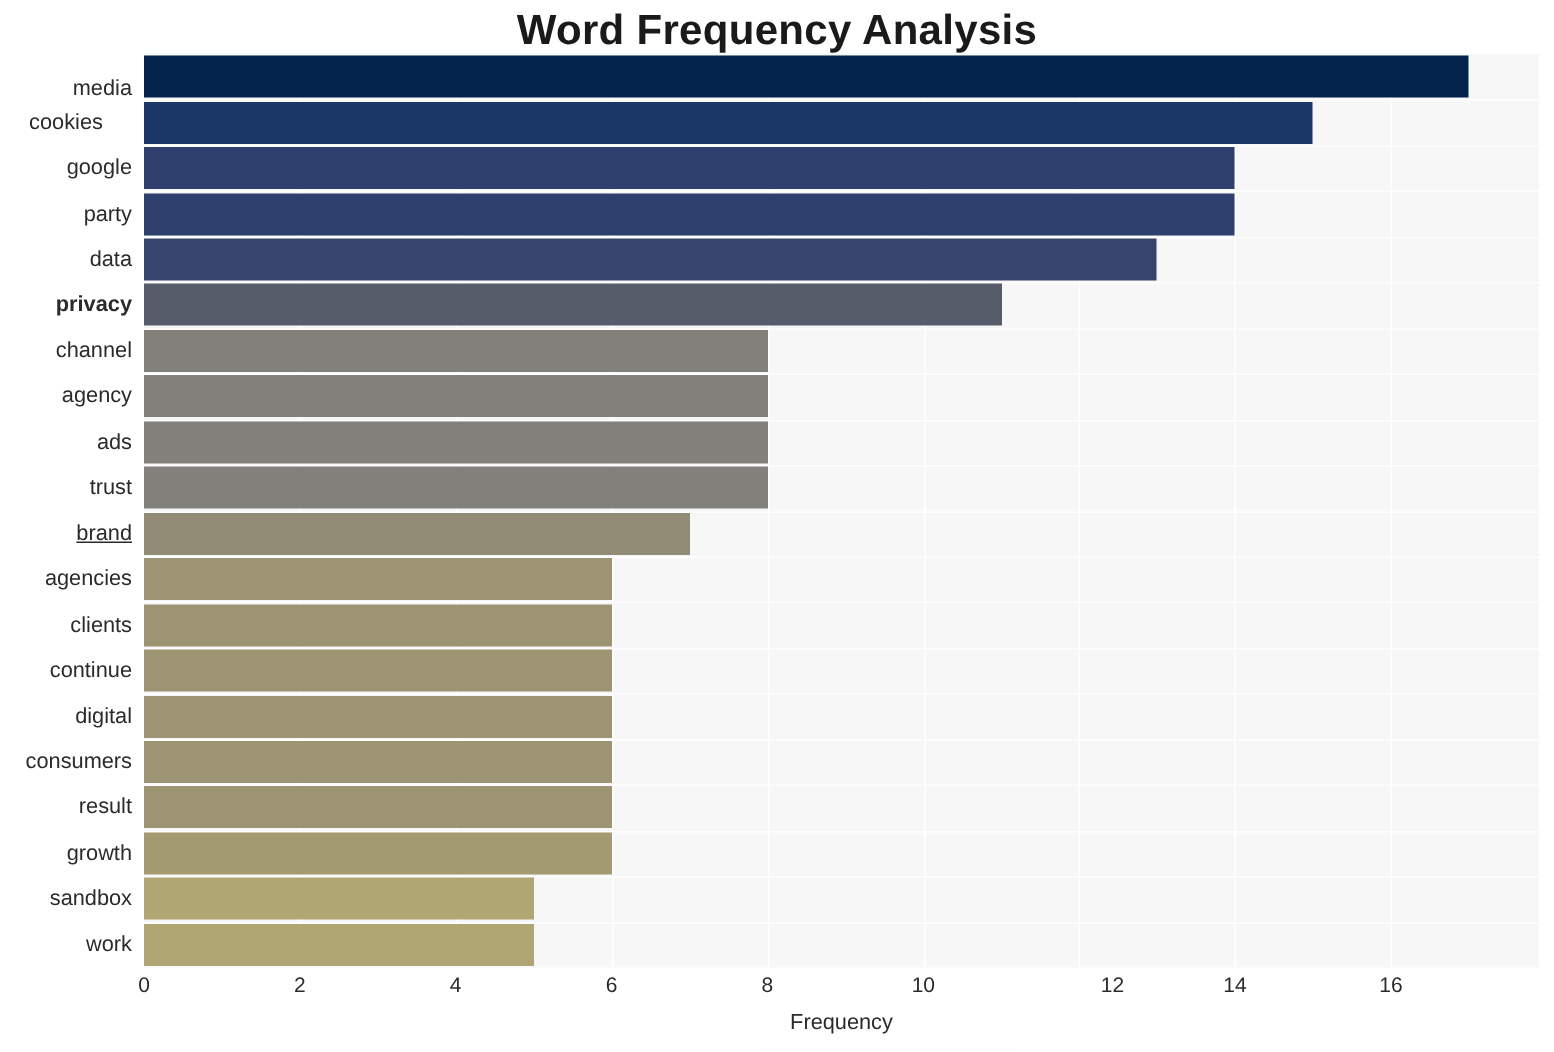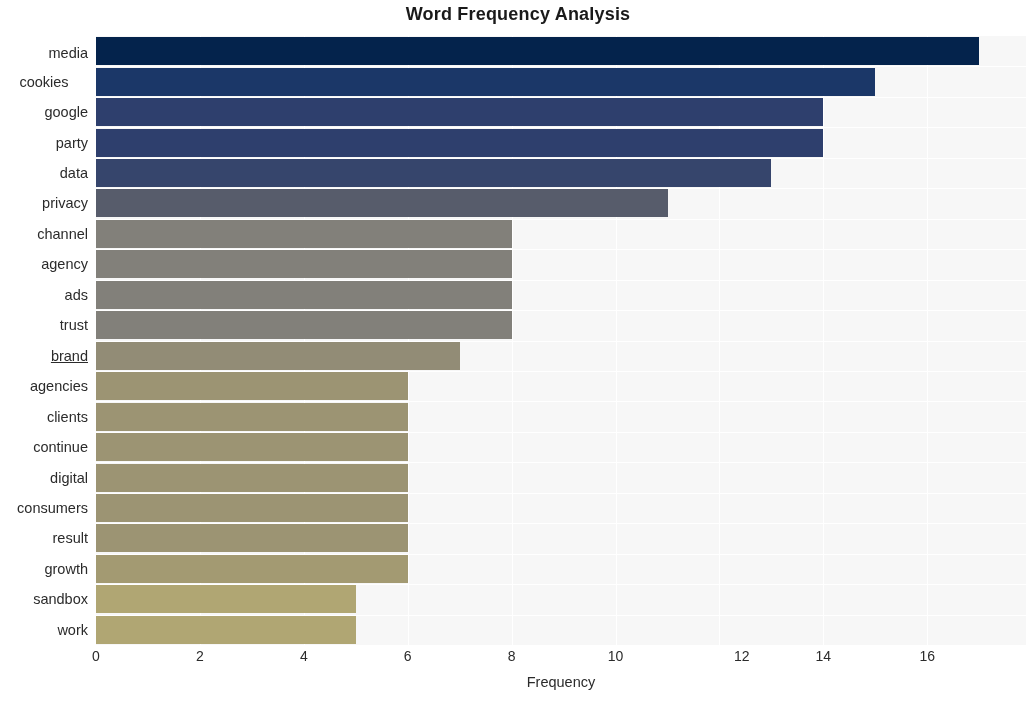--- a/index.html
+++ b/index.html
@@ -18,21 +18,21 @@
     width: 1036px;
     height: 701px;
     background: #ffffff;
   }
   #chart-title {
     position: absolute;
     left: 0;
     top: 4px;
     width: 1036px;
     text-align: center;
-    font-size: 18px;
+    font-size: 28px;
     font-weight: bold;
     color: #1a1a1a;
     letter-spacing: 0.2px;
   }
   
   #plot-area {
     position: absolute;
     left: 96px;
     top: 36px;
     width: 930px;
@@ -199,26 +199,26 @@
       </div>
       <div class="bar-row" style="top: 549.325px; width: 930px;">
         <div class="bar" title="sandbox: 5" style="width: 259.777px; background: rgb(176, 166, 115);"></div>
       </div>
       <div class="bar-row" style="top: 579.775px; width: 930px;">
         <div class="bar" title="work: 5" style="width: 259.777px; background: rgb(176, 166, 115);"></div>
       </div>
     </div>
 
   <div id="ytick-layer">
-      <div class="ytick-label" style="top: 3px;">media</div>
+      <div class="ytick-label" style="top: 9px;">media</div>
       <div class="ytick-label" style="top: 31.675px; text-align: center;">cookies</div>
       <div class="ytick-label" style="top: 62.125px; padding-left: 17px;">google</div>
       <div class="ytick-label" style="top: 92.575px;">party</div>
       <div class="ytick-label" style="top: 123.025px;">data</div>
-      <div class="ytick-label" style="top: 153.475px;">privacy</div>
+      <div class="ytick-label" style="top: 153.475px; font-weight: bold;">privacy</div>
       <div class="ytick-label" style="top: 183.925px;">channel</div>
       <div class="ytick-label" style="top: 214.375px;">agency</div>
       <div class="ytick-label" style="top: 244.825px;">ads</div>
       <div class="ytick-label" style="top: 275.275px;">trust</div>
       <div class="ytick-label" style="top: 305.725px; text-decoration: underline;">brand</div>
       <div class="ytick-label" style="top: 336.175px;">agencies</div>
       <div class="ytick-label" style="top: 366.625px;">clients</div>
       <div class="ytick-label" style="top: 397.075px;">continue</div>
       <div class="ytick-label" style="top: 427.525px;">digital</div>
       <div class="ytick-label" style="top: 457.975px;">consumers</div>

